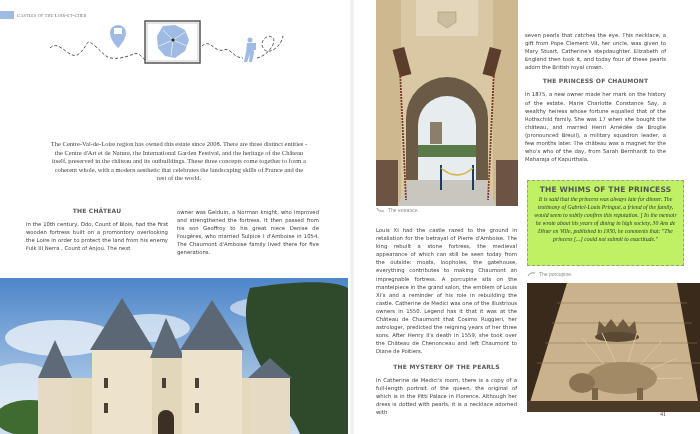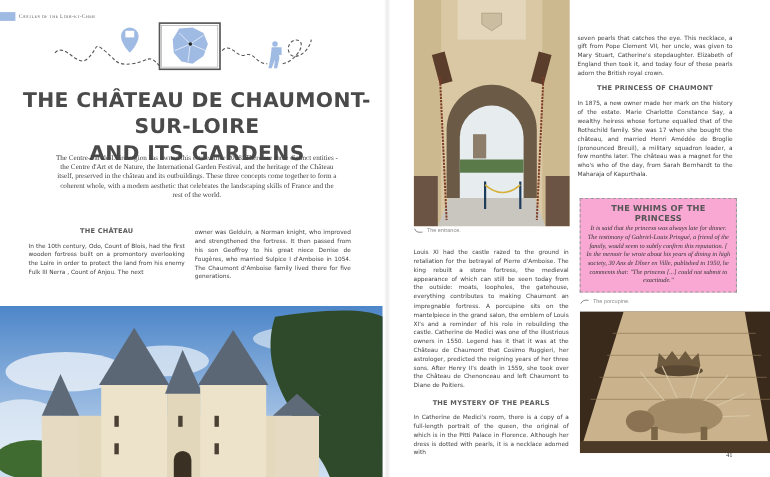--- a/index.html
+++ b/index.html
@@ -47,22 +47,22 @@
   .caption { font-family: "Liberation Sans", sans-serif; font-size: 5px; color: #8a8a8a; display: flex; align-items: center; }
   .caption .curl { width: 9px; height: 6px; margin-right: 3px; }
   .cap-entrance { position: absolute; left: 376px; top: 207px; }
   .cap-porcupine { position: absolute; left: 527px; top: 271px; }
 
   .col-r1 { position: absolute; left: 376px; top: 226px; width: 141px; }
   .col-r1 .section-head { margin: 7px 0 6px; }
   .col-r2 { position: absolute; left: 525px; top: 31px; width: 141px; }
   .col-r2 .section-head { margin: 6px 0 6px; }
 
-  .sidebar-box { position: absolute; left: 527px; top: 180px; width: 143px; height: 86px;
-                 background: #f9a8d4; border: 1px dashed #9a9a9a; padding: 4px 5px; text-align: center; }
+  .sidebar-box { position: absolute; left: 527px; top: 180px; width: 157px; height: 86px;
+                 background: #bef264; border: 1px dashed #9a9a9a; padding: 4px 5px; text-align: center; }
   .sidebar-box .box-title { font-family: "DejaVu Sans", sans-serif; font-weight: bold; font-size: 7.5px; color: #555; letter-spacing: 0.2px; text-transform: uppercase; }
   .sidebar-box .box-text { margin-top: 2px; font-family: "Liberation Serif", serif; font-style: italic; font-size: 5.8px; line-height: 7.9px; color: #333; }
 
   .photo-porcupine { position: absolute; left: 527px; top: 283px; width: 173px; height: 129px; overflow: hidden; }
   .photo-porcupine svg { width: 100%; height: 100%; display: block; }
 
   .folio { position: absolute; left: 660px; top: 411px; font-family: "Liberation Serif", serif; font-size: 6px; color: #444; }
 </style>
 </head>
 <body>
@@ -95,24 +95,20 @@
       <path d="M157 28 C165 20, 170 35, 178 32 S 188 40, 198 40" fill="none" stroke="#555" stroke-width="1" stroke-dasharray="3 2"></path>
       <g>
         <circle cx="205" cy="22" r="2.5" fill="#9fbbe3"></circle>
         <path d="M202 25 L208 25 L209 35 L207 44 L204 44 L205 36 L202 44 L199 44 L201 34 Z" fill="#9fbbe3"></path>
         <rect x="207" y="25" width="4" height="7" fill="#9fbbe3"></rect>
       </g>
       <path d="M212 40 C222 38, 232 25, 228 20 S 214 22, 218 30 S 236 30, 238 18" fill="none" stroke="#555" stroke-width="1" stroke-dasharray="3 2"></path>
     </svg>
   </div>
 
-  <h1 class="title">
-    <span>The Château de Chaumont-sur-Loire</span><br>
-    <span>and its Gardens</span>
-  </h1>
 
   <p class="intro">The Centre-Val-de-Loire region has owned this estate since 2008. There are three distinct entities - the Centre d'Art et de Nature, the International Garden Festival, and the heritage of the Château itself, preserved in the château and its outbuildings. These three concepts come together to form a coherent whole, with a modern aesthetic that celebrates the landscaping skills of France and the rest of the world.</p>
 
   <div class="col-l1">
     <div class="section-head">The Château</div>
     <p class="body-text">In the 10th century, Odo, Count of Blois, had the first wooden fortress built on a promontory overlooking the Loire in order to protect the land from his enemy Fulk III Nerra , Count of Anjou. The next</p>
   </div>
   <div class="col-l2">
     <p class="body-text">owner was Gelduin, a Norman knight, who improved and strengthened the fortress. It then passed from his son Geoffroy to his great niece Denise de Fougères, who married Sulpice I d'Amboise in 1054. The Chaumont d'Amboise family lived there for five generations.</p>
   </div>

